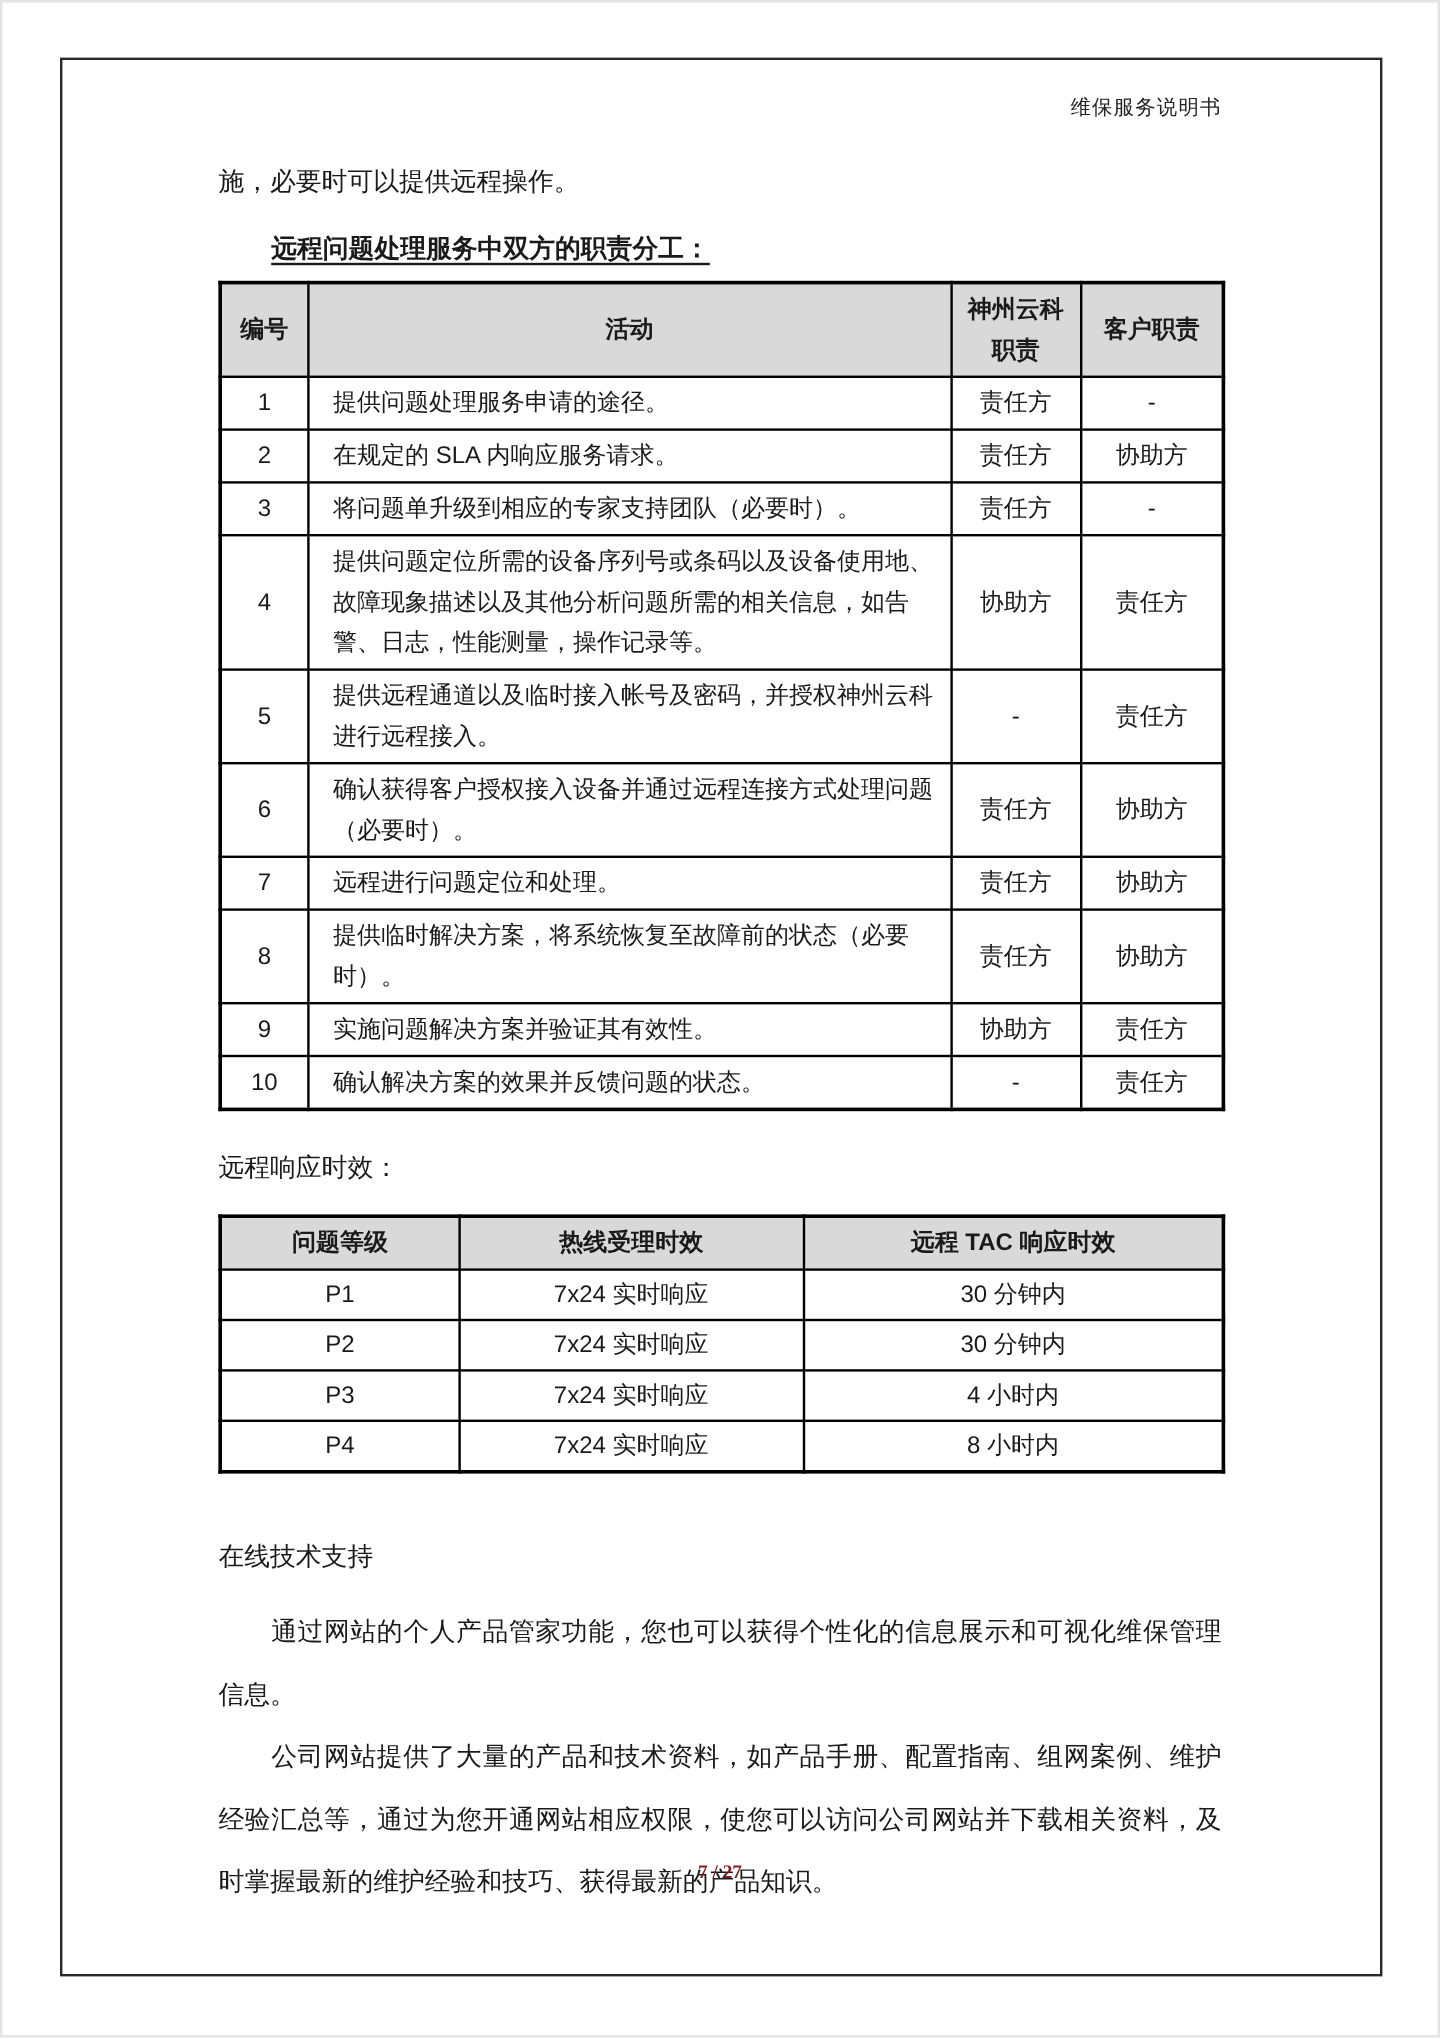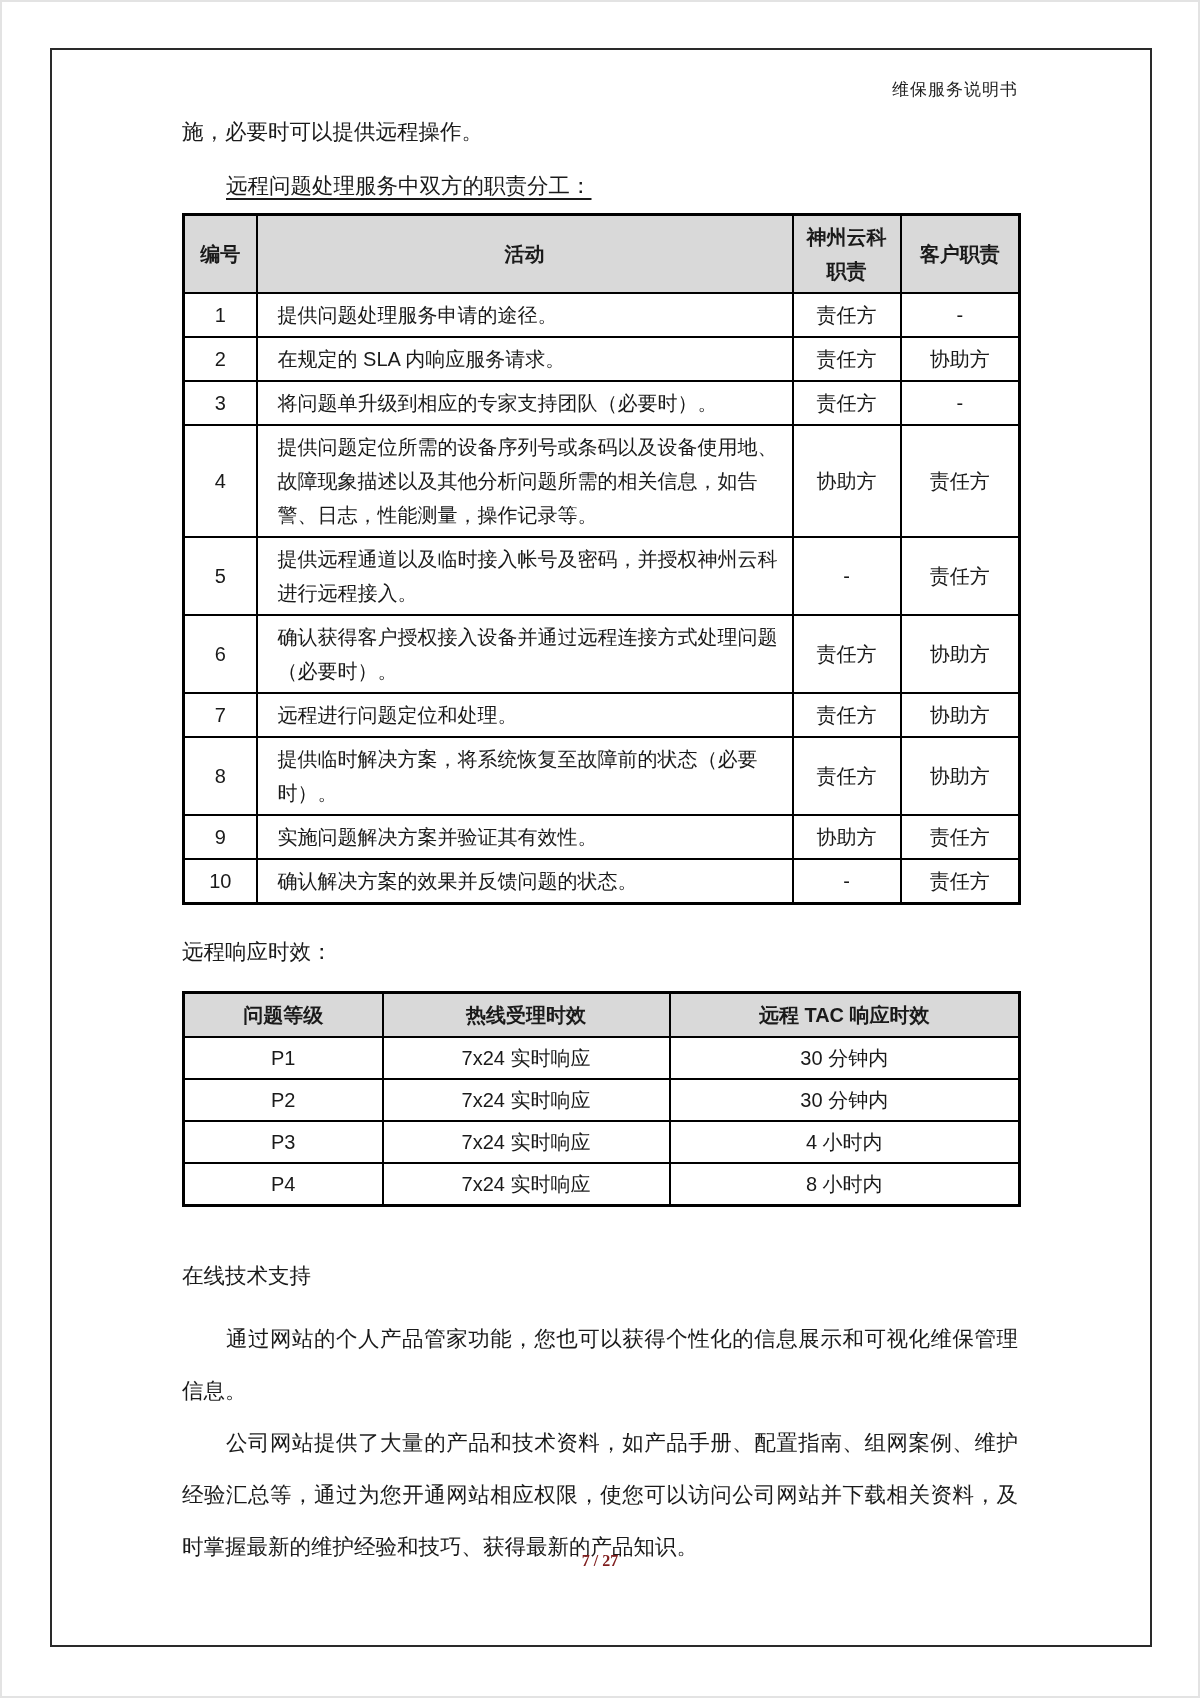--- a/index.html
+++ b/index.html
@@ -26,34 +26,36 @@
   }
   .doc-header {
     padding-top: 78px;
     text-align: right;
     font-family: "Liberation Serif", "DejaVu Serif", serif;
     font-size: 17px;
     letter-spacing: 1px;
     color: #222;
   }
   .p-continuation {
-    margin-top: 16px;
+    margin-top: 37px;
     font-size: 21.5px;
     line-height: 30px;
+    font-family: Liberation Mono, monospace;
   }
   .p-caption {
     margin-top: 24px;
     font-size: 21.5px;
     line-height: 30px;
     text-indent: 44px;
   }
   .p-caption .underlined {
     text-decoration: underline;
     text-underline-offset: 5px;
     text-decoration-thickness: 1.5px;
+    font-weight: bold;
   }
   table {
     border-collapse: collapse;
     table-layout: fixed;
     width: 836px;
     border: 3px solid #000;
     font-size: 20px;
     padding-left: 24px;
   }
   td, th {

